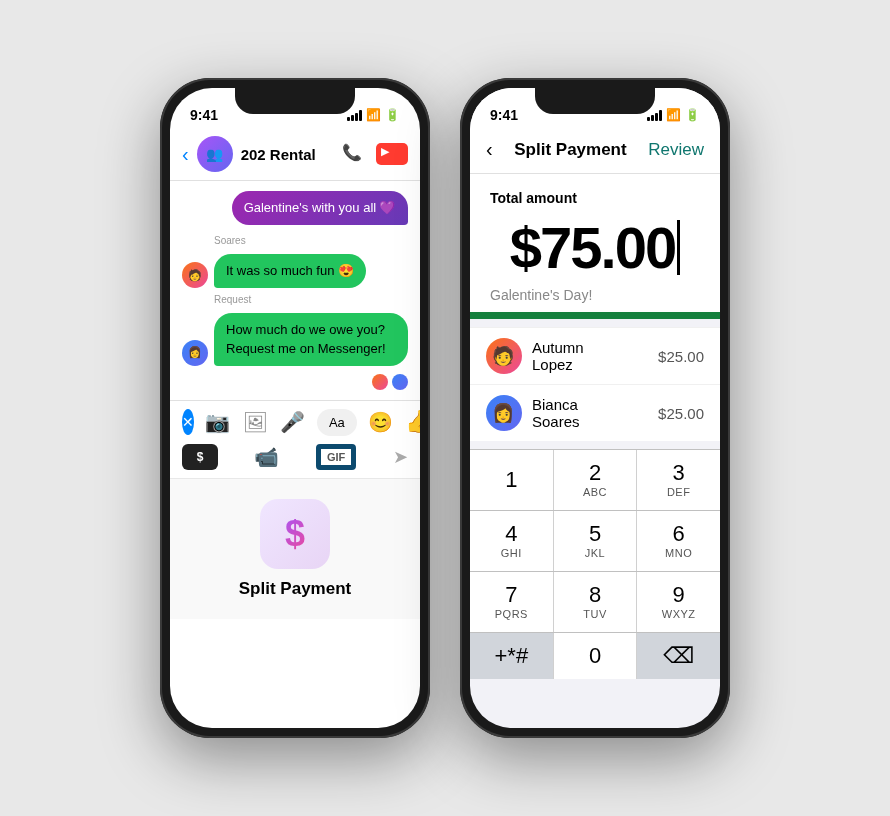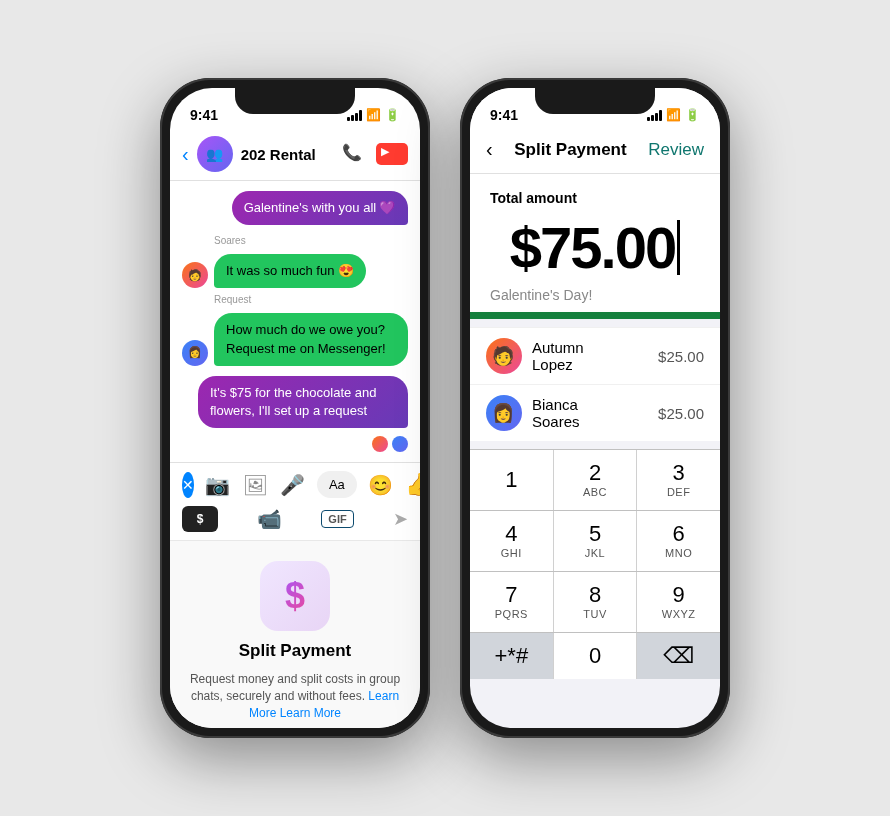--- a/index.html
+++ b/index.html
@@ -233,21 +233,21 @@
       background: #222;
       border-radius: 6px;
       display: flex; align-items: center; justify-content: center;
       color: #fff;
       font-size: 12px;
       font-weight: 700;
     }
 
     .sec-icon { font-size: 20px; color: #888; }
     .gif-btn {
-      border: 1px solid #0c4a6e;
+      border: 5px solid #0c4a6e;
       border-radius: 4px;
       padding: 2px 6px;
       font-size: 11px;
       font-weight: 700;
       color: #555;
     }
 
     .send-icon { font-size: 18px; color: #aaa; }
 
     
@@ -485,25 +485,20 @@
         </div>
 
         <div class="msg-sender-label">Request</div>
         <div class="msg-row">
           <div class="msg-avatar bianca">👩</div>
           <div class="msg-bubble incoming">
             How much do we owe you? Request me on Messenger!
           </div>
         </div>
 
-        <div style="display:flex;justify-content:flex-end;margin-top:4px">
-          <div class="purple-bubble">
-            It's $75 for the chocolate and flowers, I'll set up a request
-          </div>
-        </div>
         <div class="double-avatars">
           <div style="width:16px;height:16px;border-radius:50%;background:linear-gradient(135deg,#f97316,#ec4899)"></div>
           <div style="width:16px;height:16px;border-radius:50%;background:linear-gradient(135deg,#3b82f6,#6366f1)"></div>
         </div>
       </div>
 
       <div class="messenger-toolbar">
         <div class="toolbar-main">
           <div class="close-btn">✕</div>
           <span class="toolbar-icon">📷</span>
@@ -525,25 +520,20 @@
           </div>
           <span class="send-icon">➤</span>
         </div>
       </div>
 
       <div class="split-promo">
         <div class="split-icon-box">
           <span class="split-dollar">$</span>
         </div>
         <div class="split-title">Split Payment</div>
-        <div class="split-desc">
-          <span>Request money and split costs in group chats, securely and without fees.</span>
-          <span class="learn-more">Learn More</span>
-          <span class="learn-more">Learn More</span>
-        </div>
 
       </div>
     </div>
   </div>
 
   <div class="phone phone2">
     <div class="phone-screen">
       <div class="notch"></div>
 
       <div class="status-bar" style="background:#fff;">

